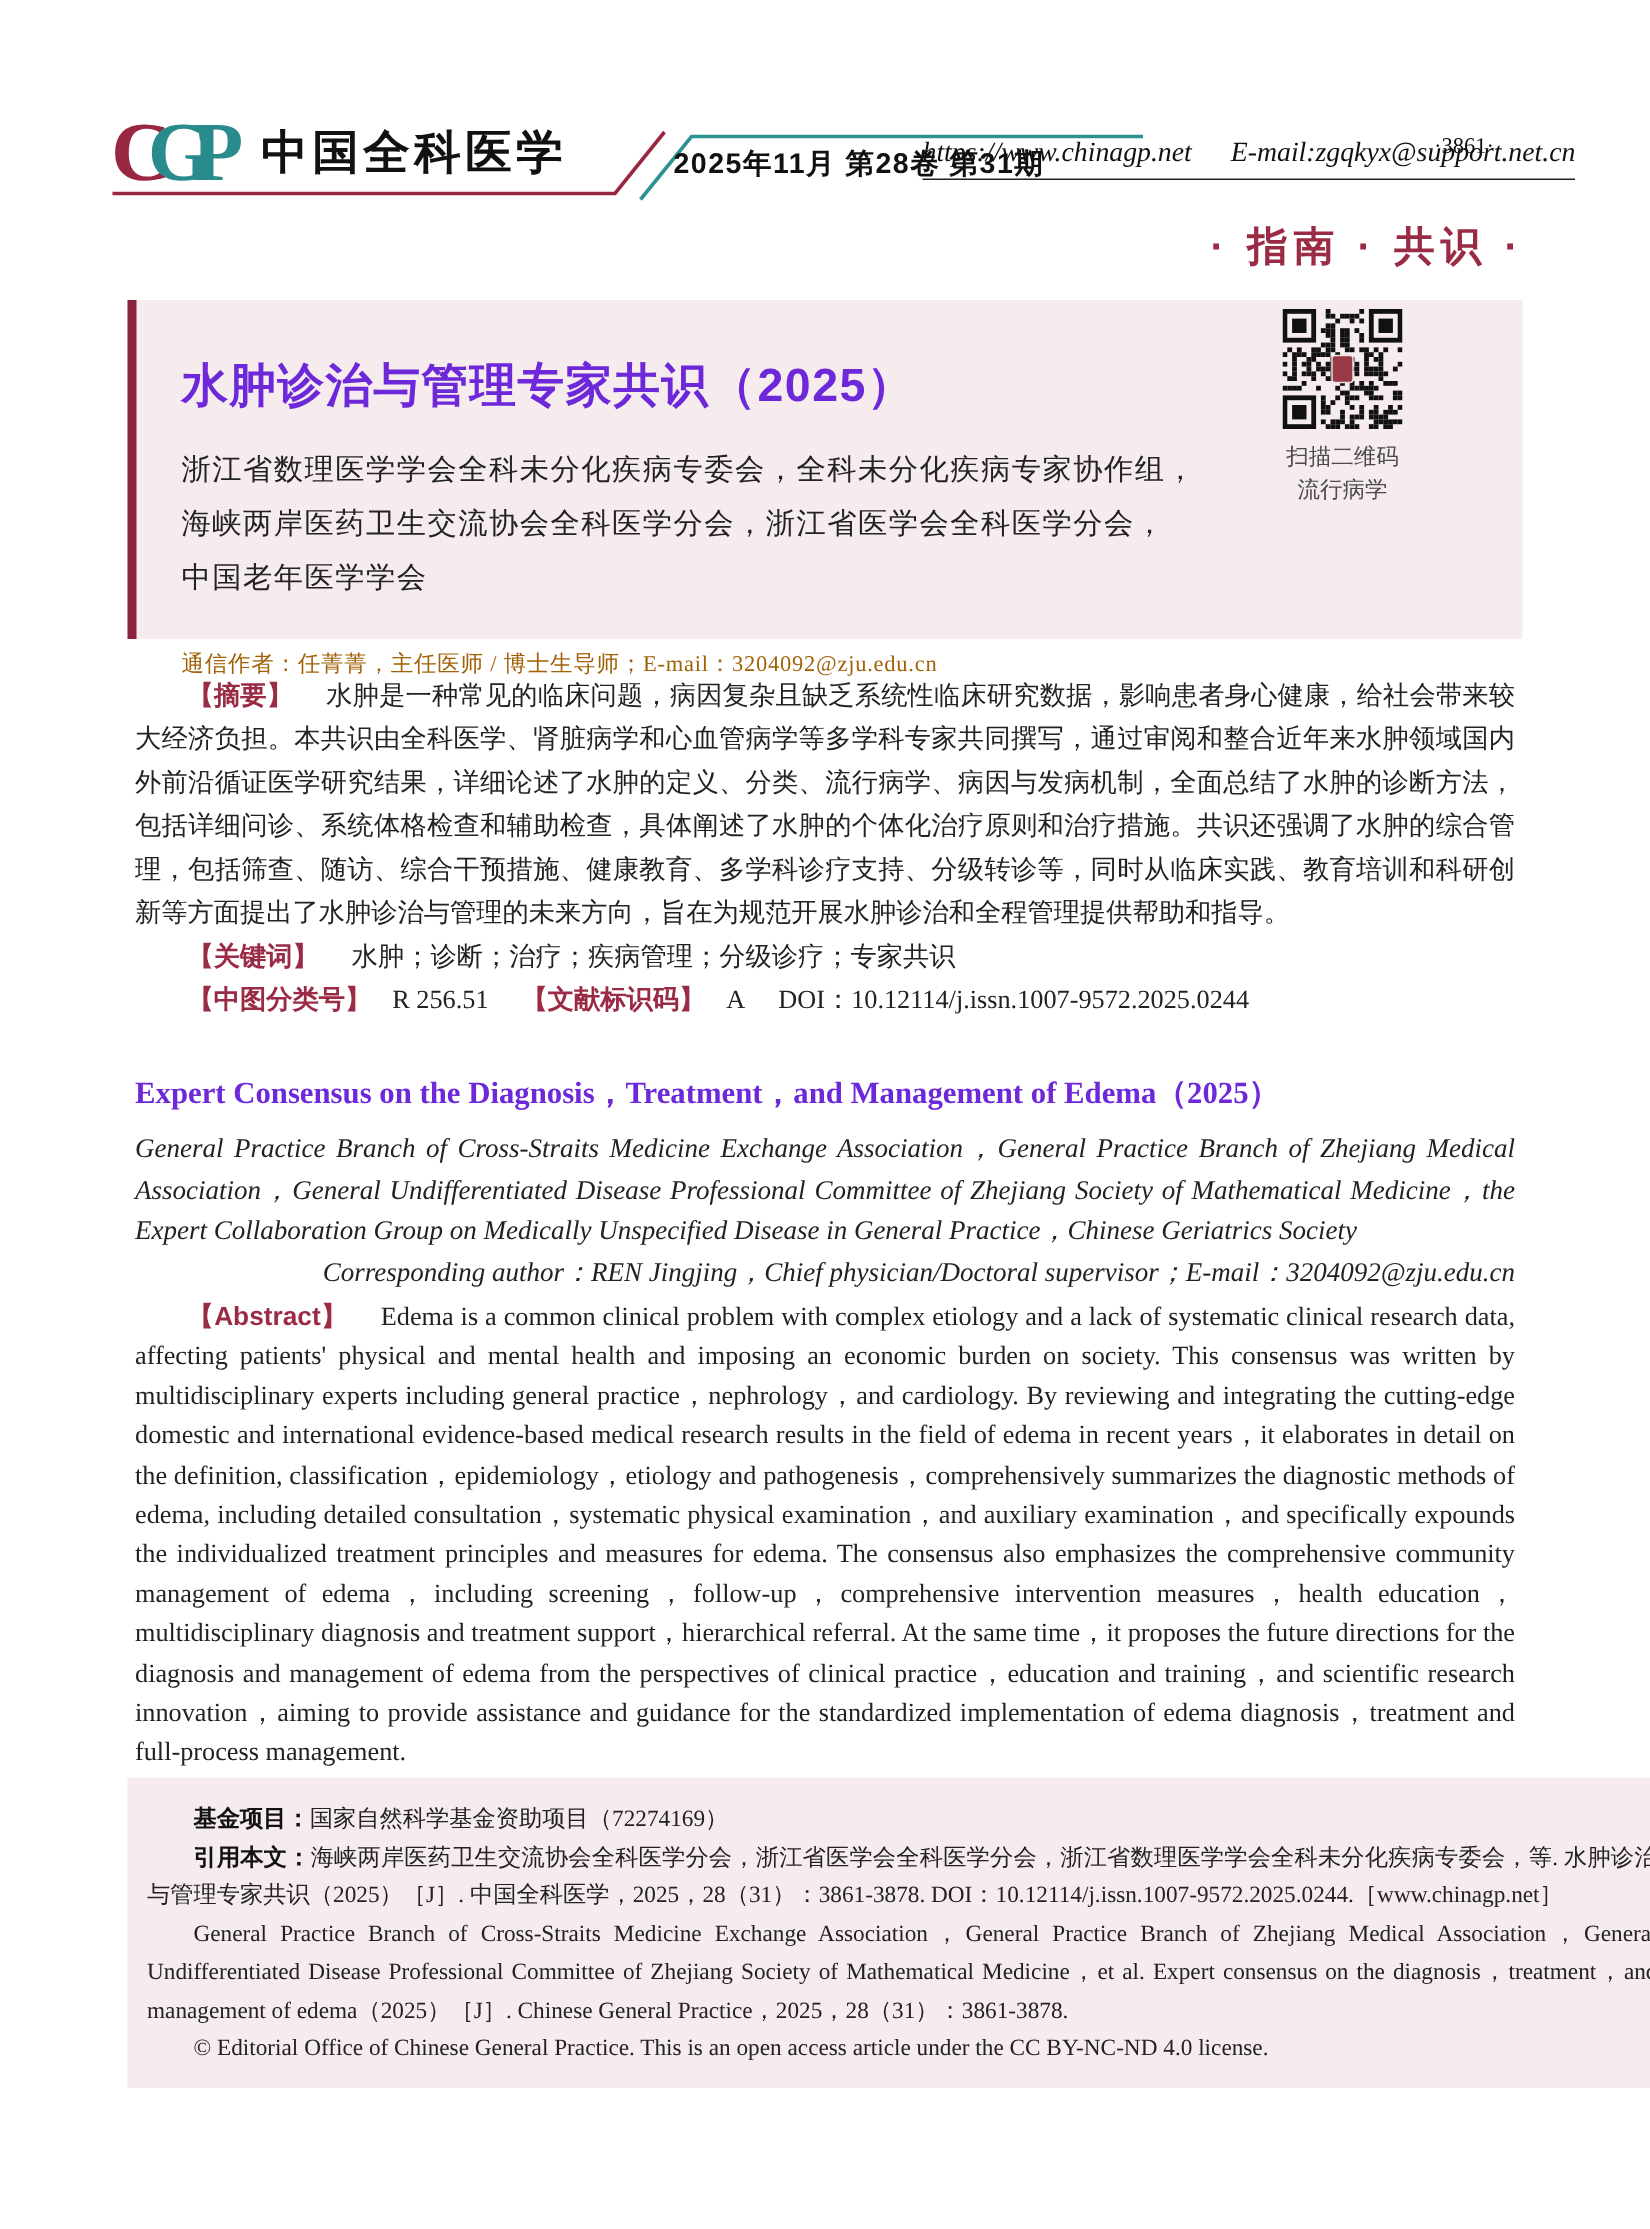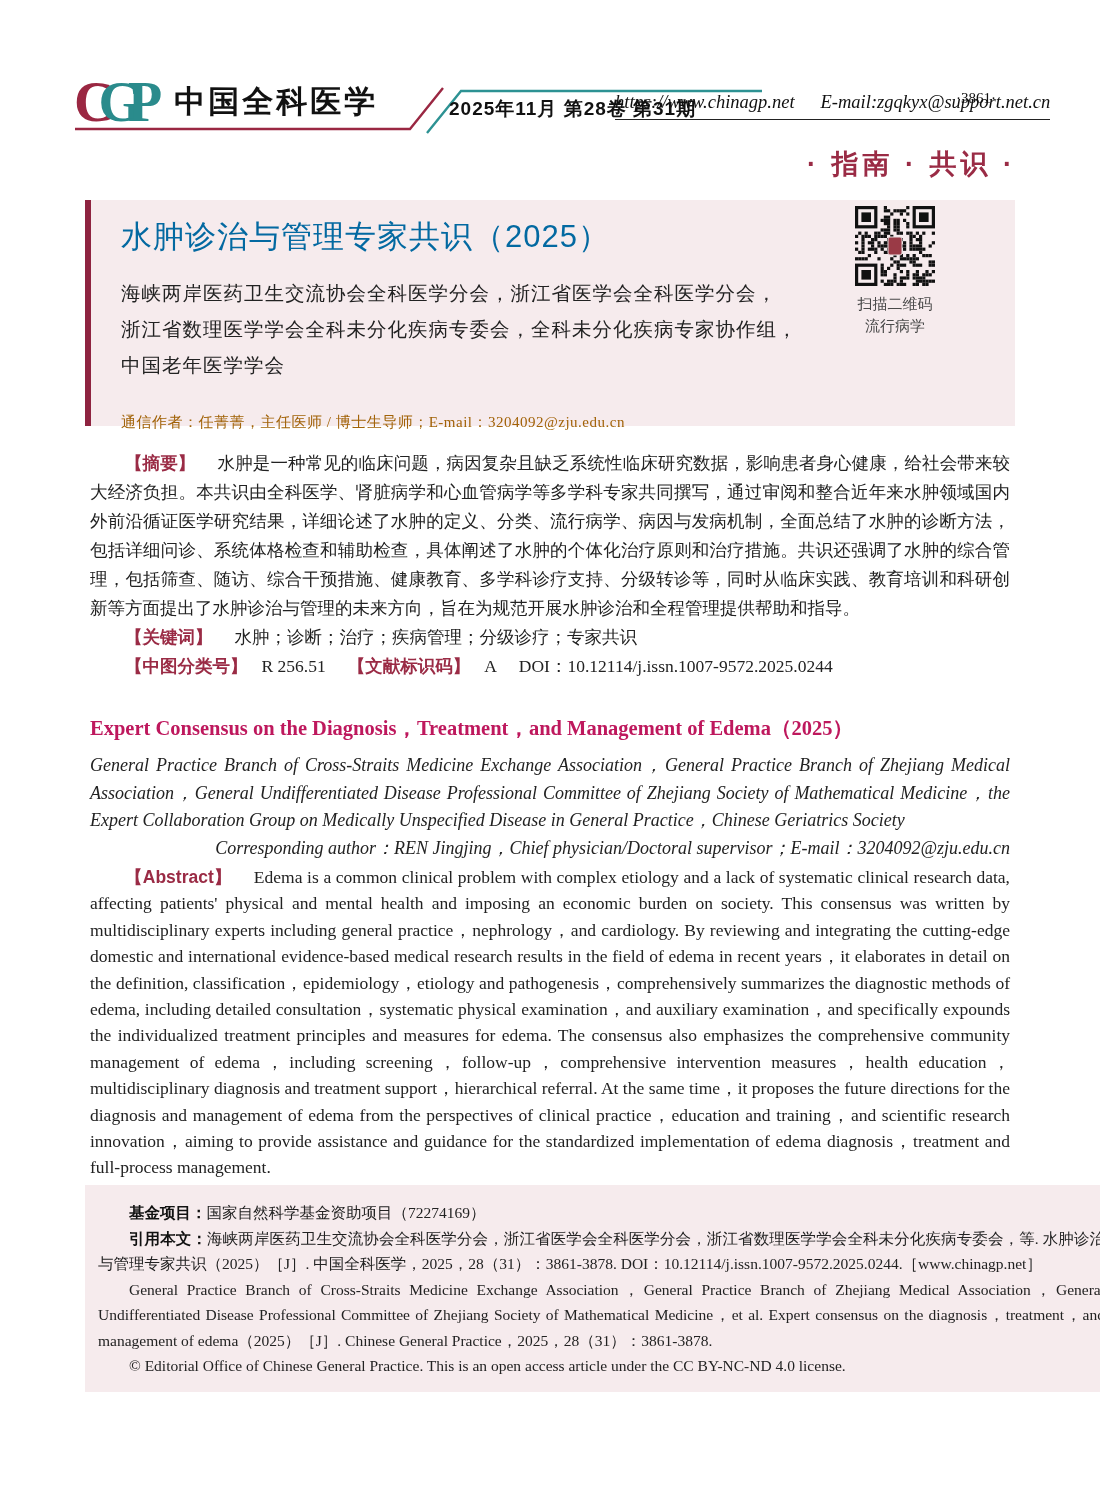--- a/index.html
+++ b/index.html
@@ -29,35 +29,35 @@
     position:absolute;right:84px;top:146px;
     font-family:"Liberation Sans","DejaVu Sans",sans-serif;
     font-size:27px;font-weight:600;color:#9a2b45;letter-spacing:4px;
   }
   
   .title-block{
     position:absolute;left:85px;top:200px;width:930px;height:226px;
     background:#f6ebed;border-left:6px solid #8e2340;box-sizing:border-box;
     padding:16px 150px 0 30px;
   }
-  .article-title{margin:0 0 18px 0;font-family:"Liberation Sans","DejaVu Sans",sans-serif;font-weight:normal;font-size:31px;color:#0369a1;letter-spacing:1px;}
+  .article-title{margin:20px 0 18px 0;font-family:"Liberation Sans","DejaVu Sans",sans-serif;font-weight:bold;font-size:31px;color:#6d28d9;letter-spacing:1px;}
   .authors-cn{font-size:19.5px;line-height:36px;color:#222;letter-spacing:1px;}
   .corresponding-cn{margin-top:29px;font-size:15px;color:#a16207;letter-spacing:0.5px;}
   .qr-area{position:absolute;right:64px;top:6px;width:112px;text-align:center;}
   .qr-box{display:inline-block;width:80px;height:80px;}
   .qr-caption{font-size:15px;line-height:22px;color:#4a4a4a;margin-top:3px;}
   
   .main-col{position:absolute;left:90px;top:449px;width:920px;}
   .main-col p{margin:0;}
   .label-red{font-family:"Liberation Sans","DejaVu Sans",sans-serif;font-weight:bold;color:#9a2b45;}
   .cn-abstract{font-size:17.5px;line-height:29px;text-align:justify;text-indent:2em;color:#222;}
   .cn-keywords,.cn-class{font-size:17.5px;line-height:29px;text-indent:2em;color:#222;}
   .sp{display:inline-block;width:14px;}
   .sp2{display:inline-block;width:22px;}
-  .en-title{margin:33px 0 10px 0 !important;font-size:20.5px;font-weight:bold;color:#be185d;}
+  .en-title{margin:33px 0 10px 0 !important;font-size:20.5px;font-weight:bold;color:#6d28d9;}
   .en-authors{font-style:italic;font-size:18px;line-height:27.5px;text-align:justify;color:#222;}
   .en-corr{font-style:italic;font-size:18px;line-height:27.5px;color:#222;text-align:right;}
   .en-abstract{margin-top:2px !important;font-size:17.5px;line-height:26.4px;text-align:justify;text-indent:2em;color:#222;}
   .en-keywords{font-size:17.5px;line-height:27px;text-indent:2em;margin-top:2px !important;color:#222;}
   
   .footnote-box{
     position:absolute;left:85px;top:1185px;width:1034px;box-sizing:border-box;
     background:#f6ebed;padding:15px 14px 13px 13px;
   }
   .footnote-box p{margin:0;font-size:15.5px;line-height:25.5px;text-align:justify;text-indent:2em;color:#222;}
@@ -79,22 +79,22 @@
   </div>
   <div class="issue-info">2025年11月  第28卷  第31期</div>
   <div class="site-info"><span>https://www.chinagp.net</span><span class="gap"></span><span>E-mail:zgqkyx@support.net.cn</span></div>
   <div class="page-no">·3861·</div>
 
   <div class="section-tag">· 指南 · 共识 ·</div>
 
   <section class="title-block">
     <h1 class="article-title">水肿诊治与管理专家共识（2025）</h1>
     <div class="authors-cn">
+      <div>浙江省数理医学学会全科未分化疾病专委会，全科未分化疾病专家协作组，</div>
       <div>海峡两岸医药卫生交流协会全科医学分会，浙江省医学会全科医学分会，</div>
-      <div>浙江省数理医学学会全科未分化疾病专委会，全科未分化疾病专家协作组，</div>
       <div>中国老年医学学会</div>
     </div>
     <div class="corresponding-cn">通信作者：任菁菁，主任医师 / 博士生导师；E-mail：3204092@zju.edu.cn</div>
     <div class="qr-area">
       <div class="qr-box"><svg width="80" height="80" viewBox="0 0 80 80" fill="#111">
             <rect x="28.8" y="0.0" width="3.2" height="3.2"></rect>
             <rect x="51.2" y="0.0" width="3.2" height="3.2"></rect>
             <rect x="28.8" y="3.2" width="3.2" height="3.2"></rect>
             <rect x="32.0" y="3.2" width="3.2" height="3.2"></rect>
             <rect x="38.4" y="3.2" width="3.2" height="3.2"></rect>

